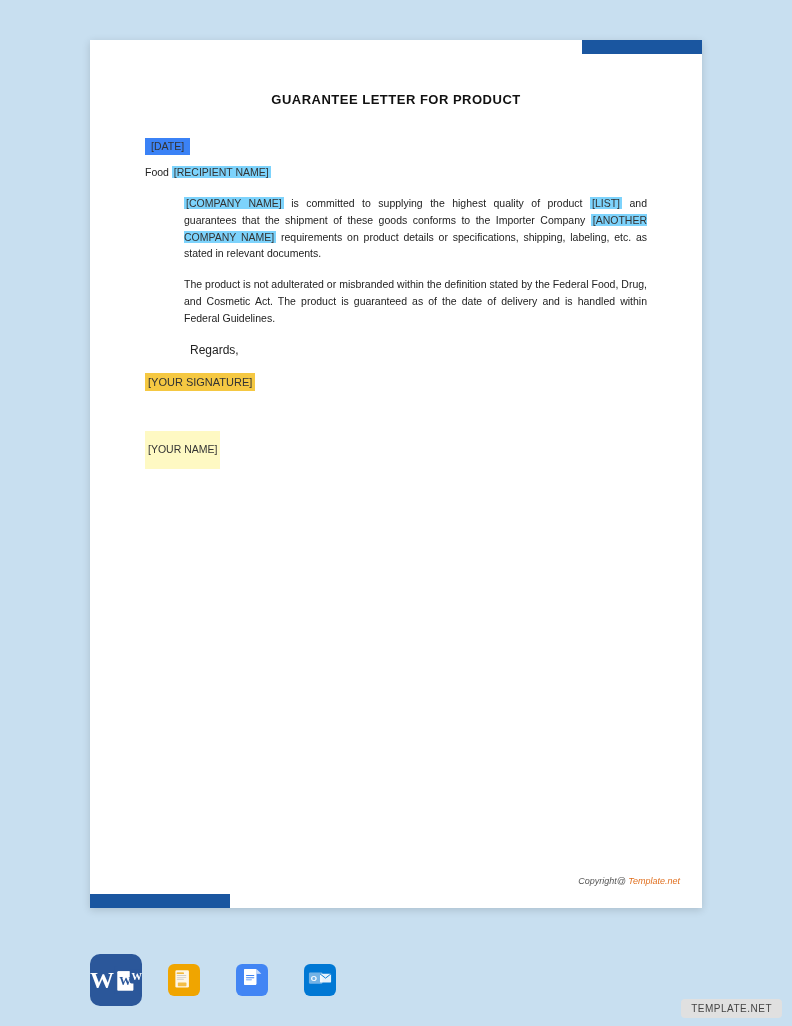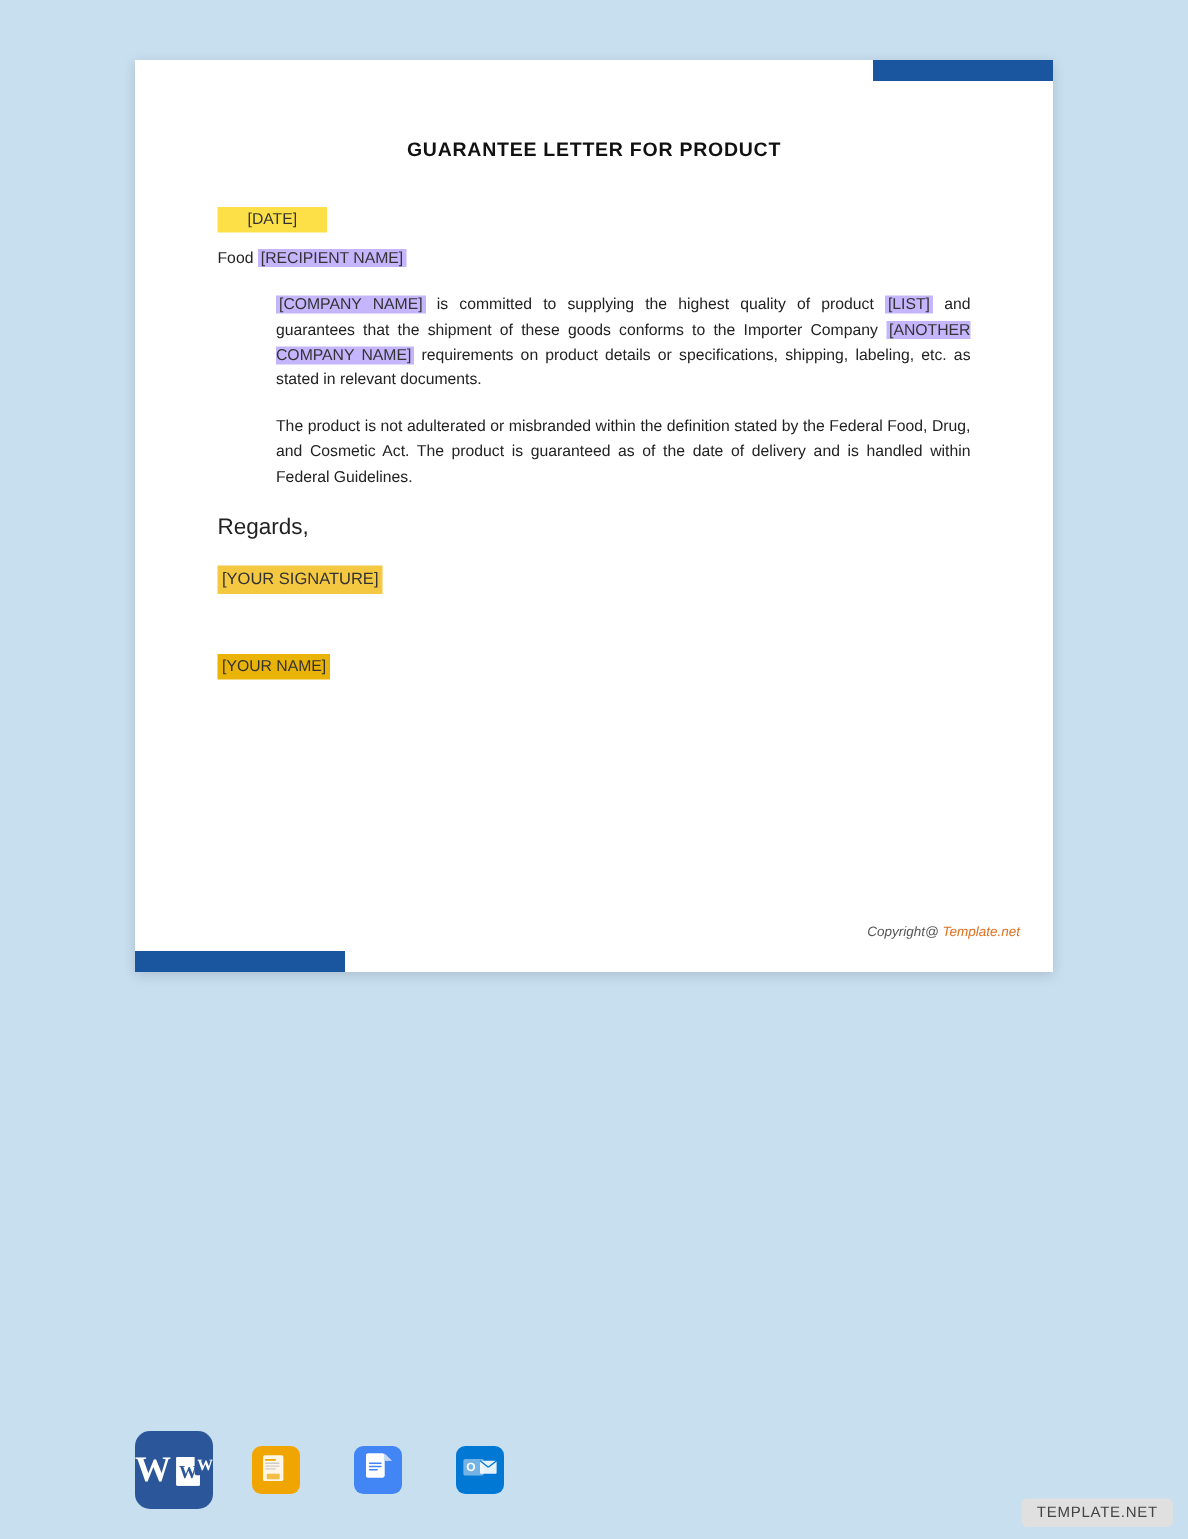--- a/index.html
+++ b/index.html
@@ -11,21 +11,21 @@
       font-family: Arial, sans-serif;
       position: relative;
       overflow: hidden;
     }
 
     .page-container {
       position: absolute;
       top: 40px;
       left: 90px;
       width: 612px;
-      height: 608px;
+      height: 868px;
       background: #ffffff;
       box-shadow: 0 2px 8px rgba(0,0,0,0.15);
     }
 
     .top-bar {
       position: absolute;
       top: 0;
       right: 0;
       width: 120px;
       height: 14px;
@@ -51,67 +51,68 @@
     .letter-title {
       text-align: center;
       font-weight: bold;
       font-size: 13px;
       letter-spacing: 0.5px;
       margin-bottom: 28px;
       color: #111;
     }
 
     .date-field {
-      background-color: #fde047;
-      color: #333;
-      padding: 1px 20px;
+      background-color: #3b82f6;
+      color: #333;
+      padding: 1px 6px;
       display: inline-block;
       margin-bottom: 10px;
       font-size: 10.5px;
       text-align: right;
     }
 
     .dear-line {
       margin-bottom: 14px;
       font-size: 10.5px;
     }
 
     .highlight {
-      background-color: #c4b5fd;
+      background-color: #7dd3fc;
       color: #333;
       padding: 0 2px;
     }
 
     .paragraph {
       margin-bottom: 14px;
       font-size: 10.5px;
       line-height: 1.6;
       text-align: justify;
       margin-left: 39px;
     }
 
     .regards-line {
       margin-bottom: 6px;
-      font-size: 15px;
+      font-size: 12px;
+      margin-left: 45px;
     }
 
     .signature-field {
       background-color: #f5c842;
       color: #333;
       padding: 1px 3px;
       display: inline-block;
       margin-bottom: 20px;
       font-size: 11px;
       margin-top: 8px;
     }
 
     .name-field {
-      background-color: #eab308;
-      color: #333;
-      padding: 1px 3px;
+      background-color: #fef9c3;
+      color: #333;
+      padding: 11px 3px;
       display: inline-block;
       font-size: 10.5px;
     }
 
     .copyright {
       position: absolute;
       bottom: 22px;
       right: 22px;
       font-size: 9px;
       color: #555;

